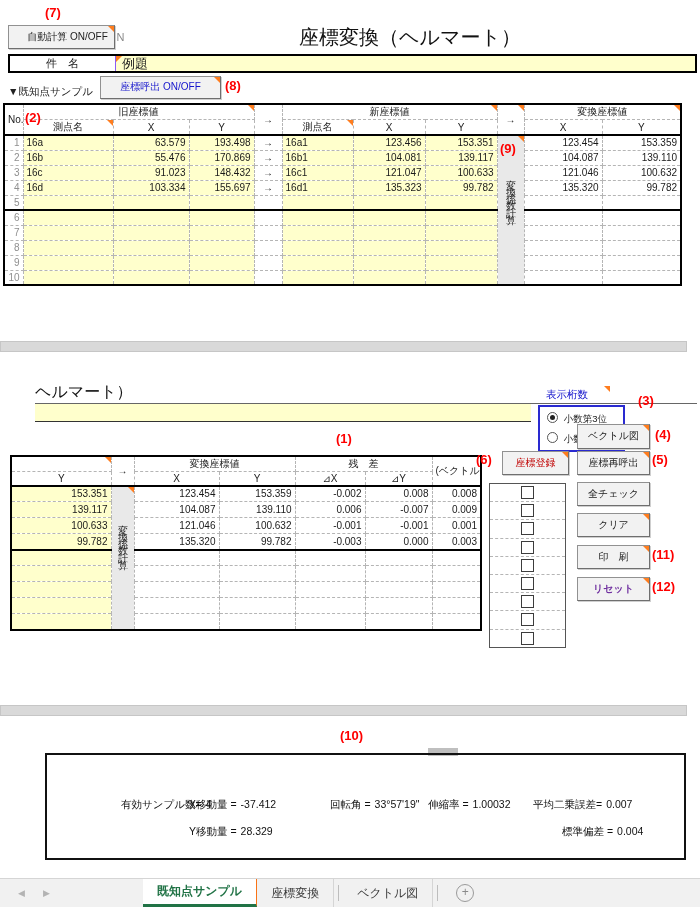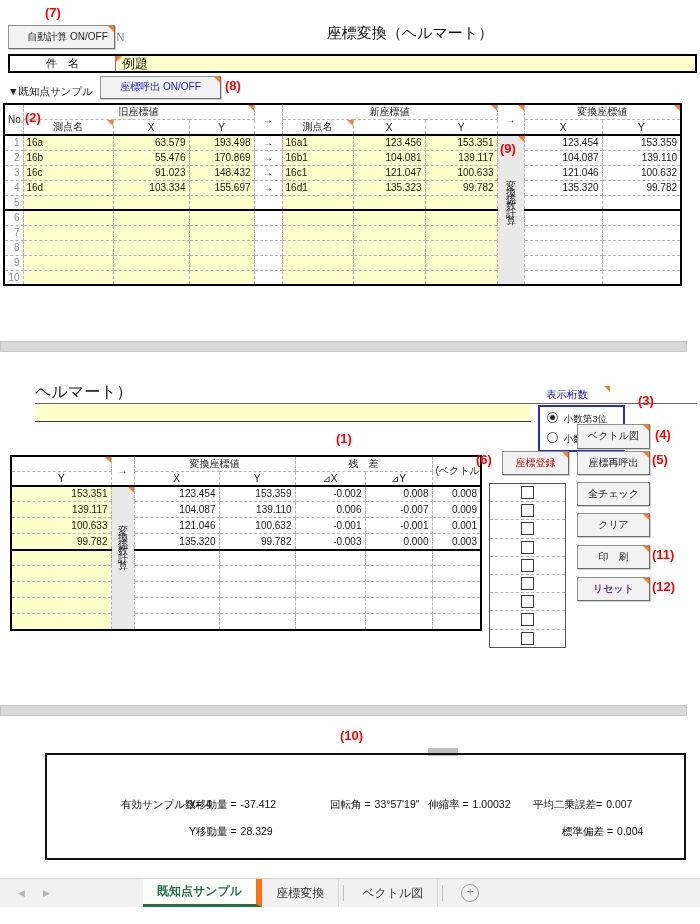--- a/index.html
+++ b/index.html
@@ -52,21 +52,21 @@
   .stat{position:absolute;font-size:10.5px;white-space:nowrap;color:#111;}
   .stat .v{margin-left:4px;}
   
   .tabstrip{position:absolute;left:0;top:878px;width:700px;height:28px;background:#f1f1f1;
     border-top:1px solid #d5d5d5;display:flex;align-items:stretch;}
   .navarrows{width:143px;display:flex;align-items:center;padding-left:18px;box-sizing:border-box;
     color:#b3b3b3;font-size:9px;gap:18px;}
   .tab{display:flex;align-items:center;justify-content:center;padding:0 14px;font-size:12px;
     color:#3a3a3a;background:transparent;border-right:1px solid #d5d5d5;white-space:nowrap;}
   .tab.active{background:#fff;color:#217346;font-weight:bold;border-bottom:3px solid #217346;
-    border-right:6px solid #f97316;box-sizing:border-box;}
+    border-right:1px solid #f97316;box-sizing:border-box;}
   .tabsep{width:1px;background:#bdbdbd;margin:6px 4px;}
   .addsheet{width:16px;height:16px;border:1px solid #9a9a9a;border-radius:50%;color:#8a8a8a;
     font-size:12px;line-height:14px;text-align:center;align-self:center;margin-left:14px;}
   .bluebox{position:absolute;left:538px;top:405px;width:87px;height:47px;border:2px solid #2a2ad0;
     box-sizing:border-box;background:#fff;font-size:9.5px;padding:5px 0 0 7px;z-index:3;}
   .bluebox .opt{display:block;margin-bottom:6px;white-space:nowrap;}
   .radiobox{position:absolute;left:333px;top:429px;width:197px;height:24px;background:#ffffcc;
     border:1px solid #d8b45a;box-sizing:border-box;font-size:10px;display:flex;align-items:center;z-index:2;}
 </style>
 </head>
@@ -86,21 +86,21 @@
   <span class="ann" style="left:340px;top:728px;">(10)</span>
   <span class="ann" style="left:652px;top:547px;">(11)</span>
   <span class="ann" style="left:652px;top:579px;">(12)</span>
 
   <div class="btn" style="left:8px;top:25px;width:93px;height:22px;line-height:21px;padding-left:12px;">
     <span>自動計算 ON/OFF</span>
     <span class="tri"></span>
   </div>
   <div class="abs" style="left:108px;top:31px;font-size:11px;color:#8a8a8a;">ON</div>
 
-  <div class="abs" style="left:290px;top:24px;width:240px;text-align:center;font-size:15px;color:#111;">座標変換（ヘルマート）</div>
+  <div class="abs" style="left:290px;top:24px;width:240px;text-align:center;font-size:20px;color:#111;">座標変換（ヘルマート）</div>
 
   <div class="abs" style="left:8px;top:54px;width:689px;height:19px;border:2px solid #000;box-sizing:border-box;display:flex;">
     <div style="width:106px;border-right:1px solid #8b5cf6;box-sizing:border-box;text-align:center;font-size:11px;line-height:15px;background:#fff;">件　名</div>
     <div style="flex:1;background:#ffffcc;font-size:13px;line-height:15px;padding-left:6px;position:relative;">
       <span class="tri tri-l"></span>
       <span>例題</span>
     </div>
   </div>
 
   <div class="abs" style="left:8px;top:85px;font-size:10.5px;color:#222;">▼既知点サンプル</div>

